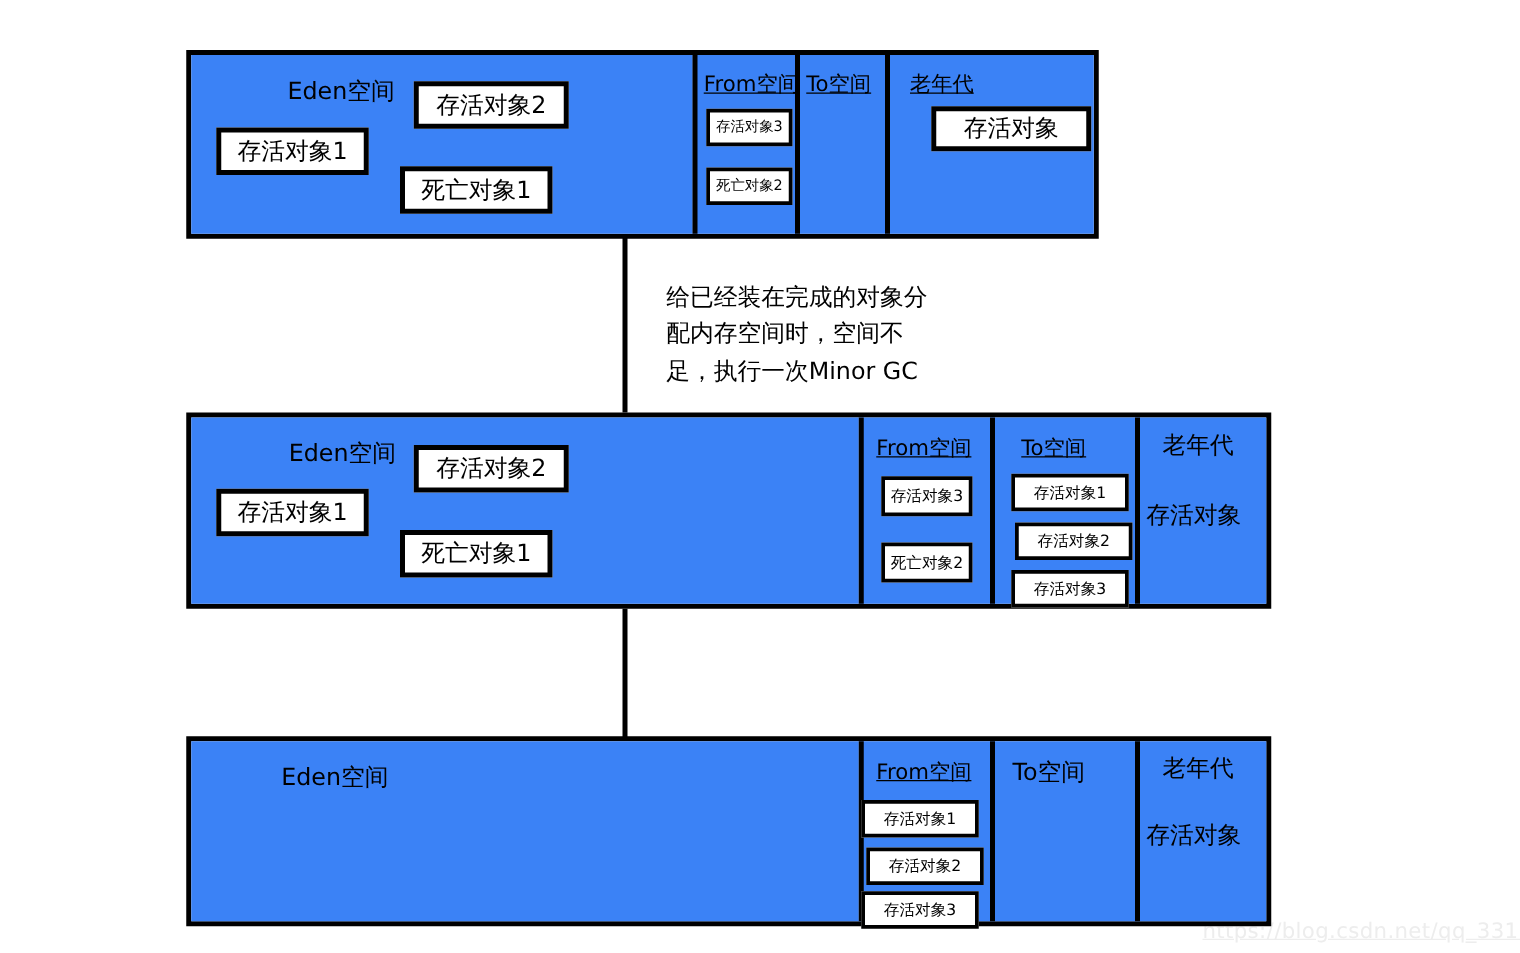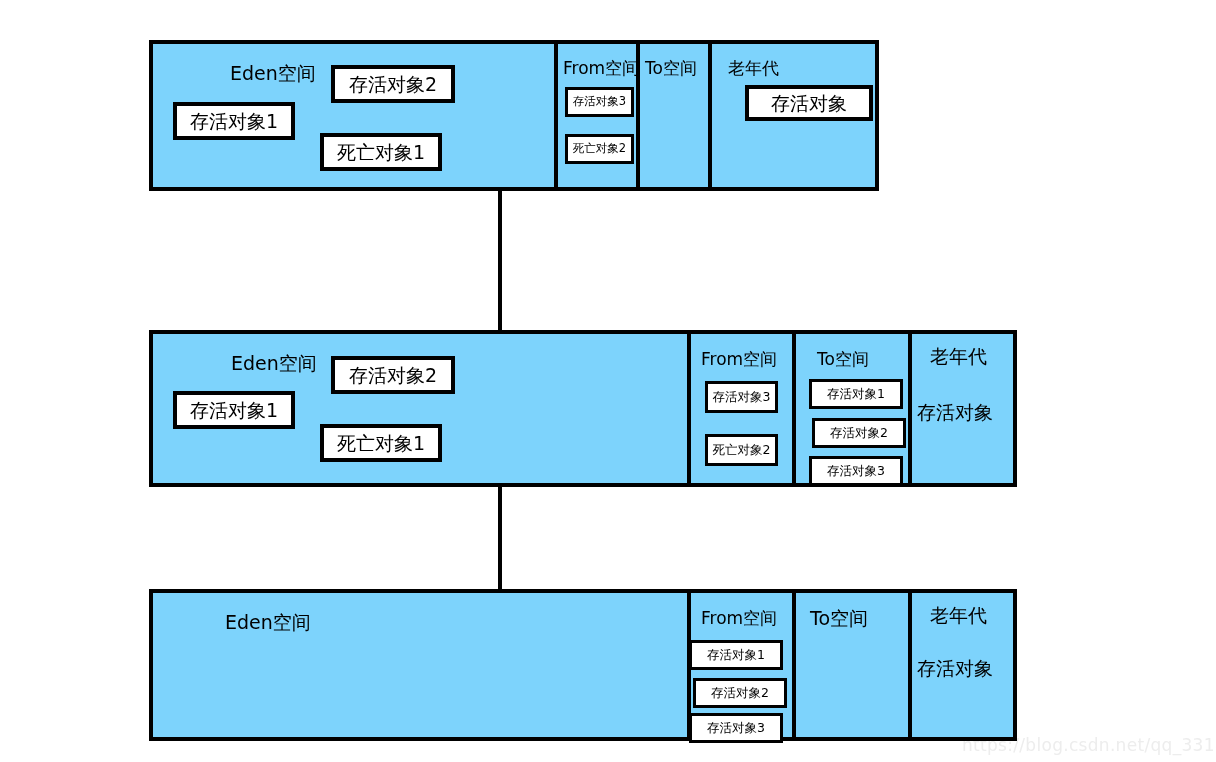--- a/index.html
+++ b/index.html
@@ -28,21 +28,21 @@
     background: #ffffff;
     display: flex;
     flex-direction: row;
     align-items: stretch;
   }
 
   
   .region {
     position: relative;
     box-sizing: border-box;
-    background: #7dd3fc;
+    background: #3b82f6;
   }
   .region.sep {
     border-left: 4px solid #000000;
   }
 
   
   .region-title {
     position: absolute;
     white-space: nowrap;
     line-height: 1;
@@ -87,21 +87,21 @@
     position: absolute;
     color: #ededed;
     white-space: nowrap;
     letter-spacing: 0.3px;
     z-index: 0;
     user-select: none;
   }
 
   
   .t-lg { font-size: 19px; }
-  .t-md { font-size: 17px; }
+  .t-md { font-size: 17px; text-decoration: underline; }
   .t-xs { font-size: 12.5px; }
   .t-xxs { font-size: 11.5px; }
 </style>
 </head>
 <body>
 
 <div id="canvas">
 
   <div class="watermark t-md" style="left:962px; top:735px;">https://blog.csdn.net/qq_33182479</div>
 
@@ -127,20 +127,23 @@
     <div class="region sep" style="width:72px;">
       <div class="region-title t-md" style="left:5px; top:16px;">To空间</div>
     </div>
 
     <div class="region sep" style="flex:1 1 auto;">
       <div class="region-title t-md" style="left:16px; top:16px;">老年代</div>
       <div class="obj t-lg" style="left:33px; top:41px; width:128px; height:36px;">存活对象</div>
     </div>
   </div>
 
+  <div class="annot t-lg" style="left:533px; top:224px; width:330px;">给已经装在完成的对象分
+配内存空间时，空间不
+足，执行一次Minor GC</div>
 
   <div class="heap-row" style="left:149px; top:330px; width:868px; height:157px;">
 
     <div class="region" style="width:534px;">
       <div class="region-title t-lg" style="left:78px; top:20px;">Eden空间</div>
       <div class="obj t-lg" style="left:20px; top:57px; width:122px; height:38px;">存活对象1</div>
       <div class="obj t-lg" style="left:178px; top:22px; width:124px; height:38px;">存活对象2</div>
       <div class="obj t-lg" style="left:167px; top:90px; width:122px; height:38px;">死亡对象1</div>
     </div>
 

